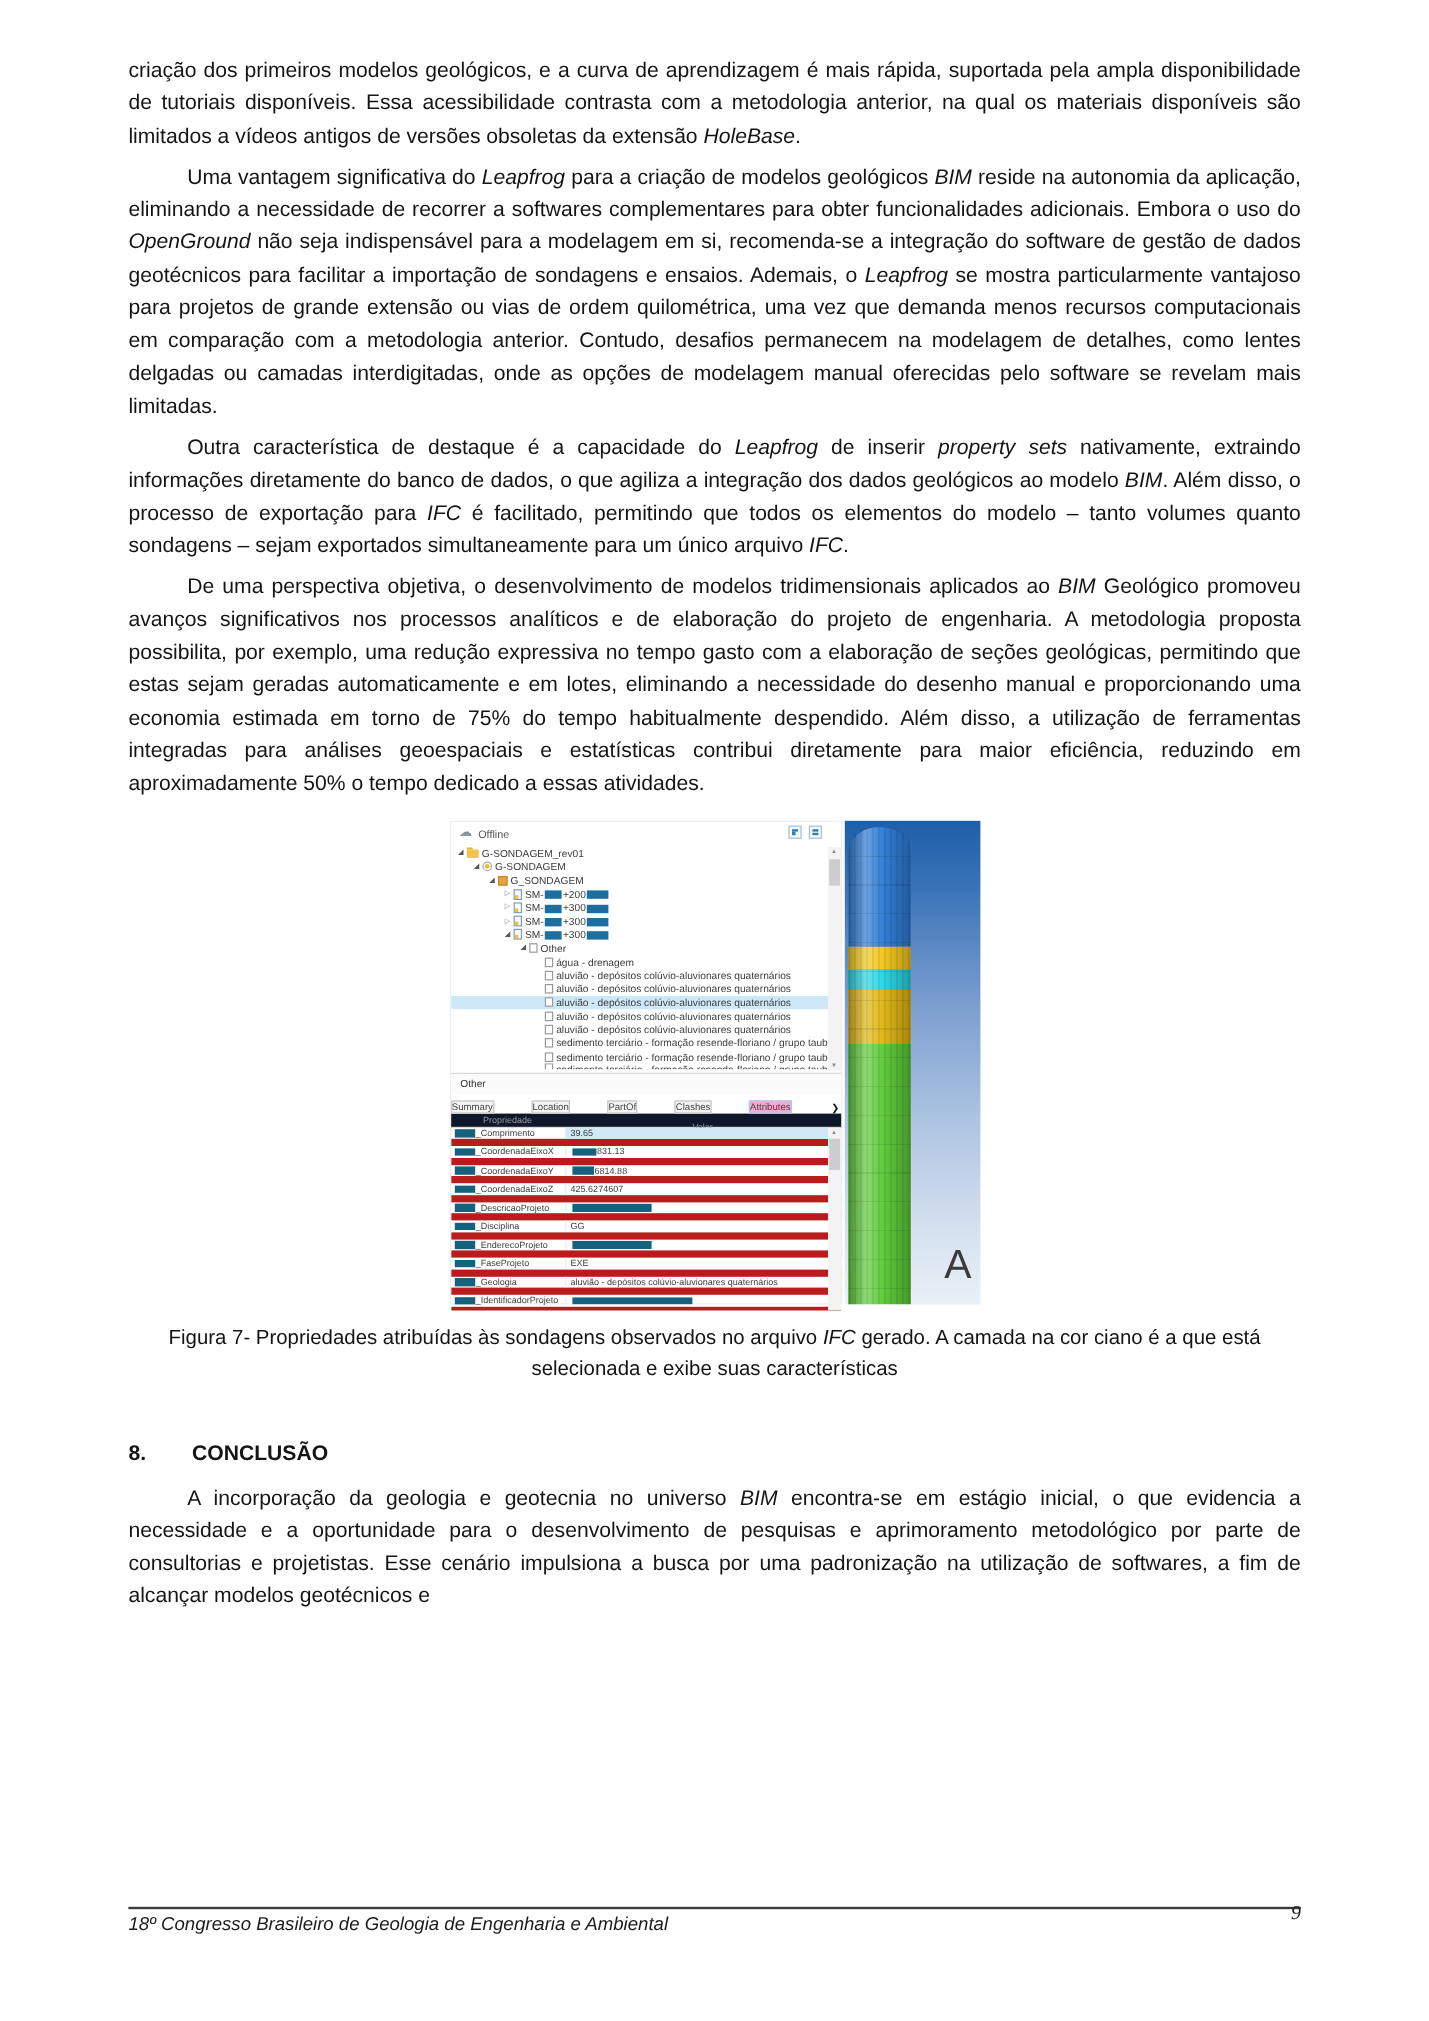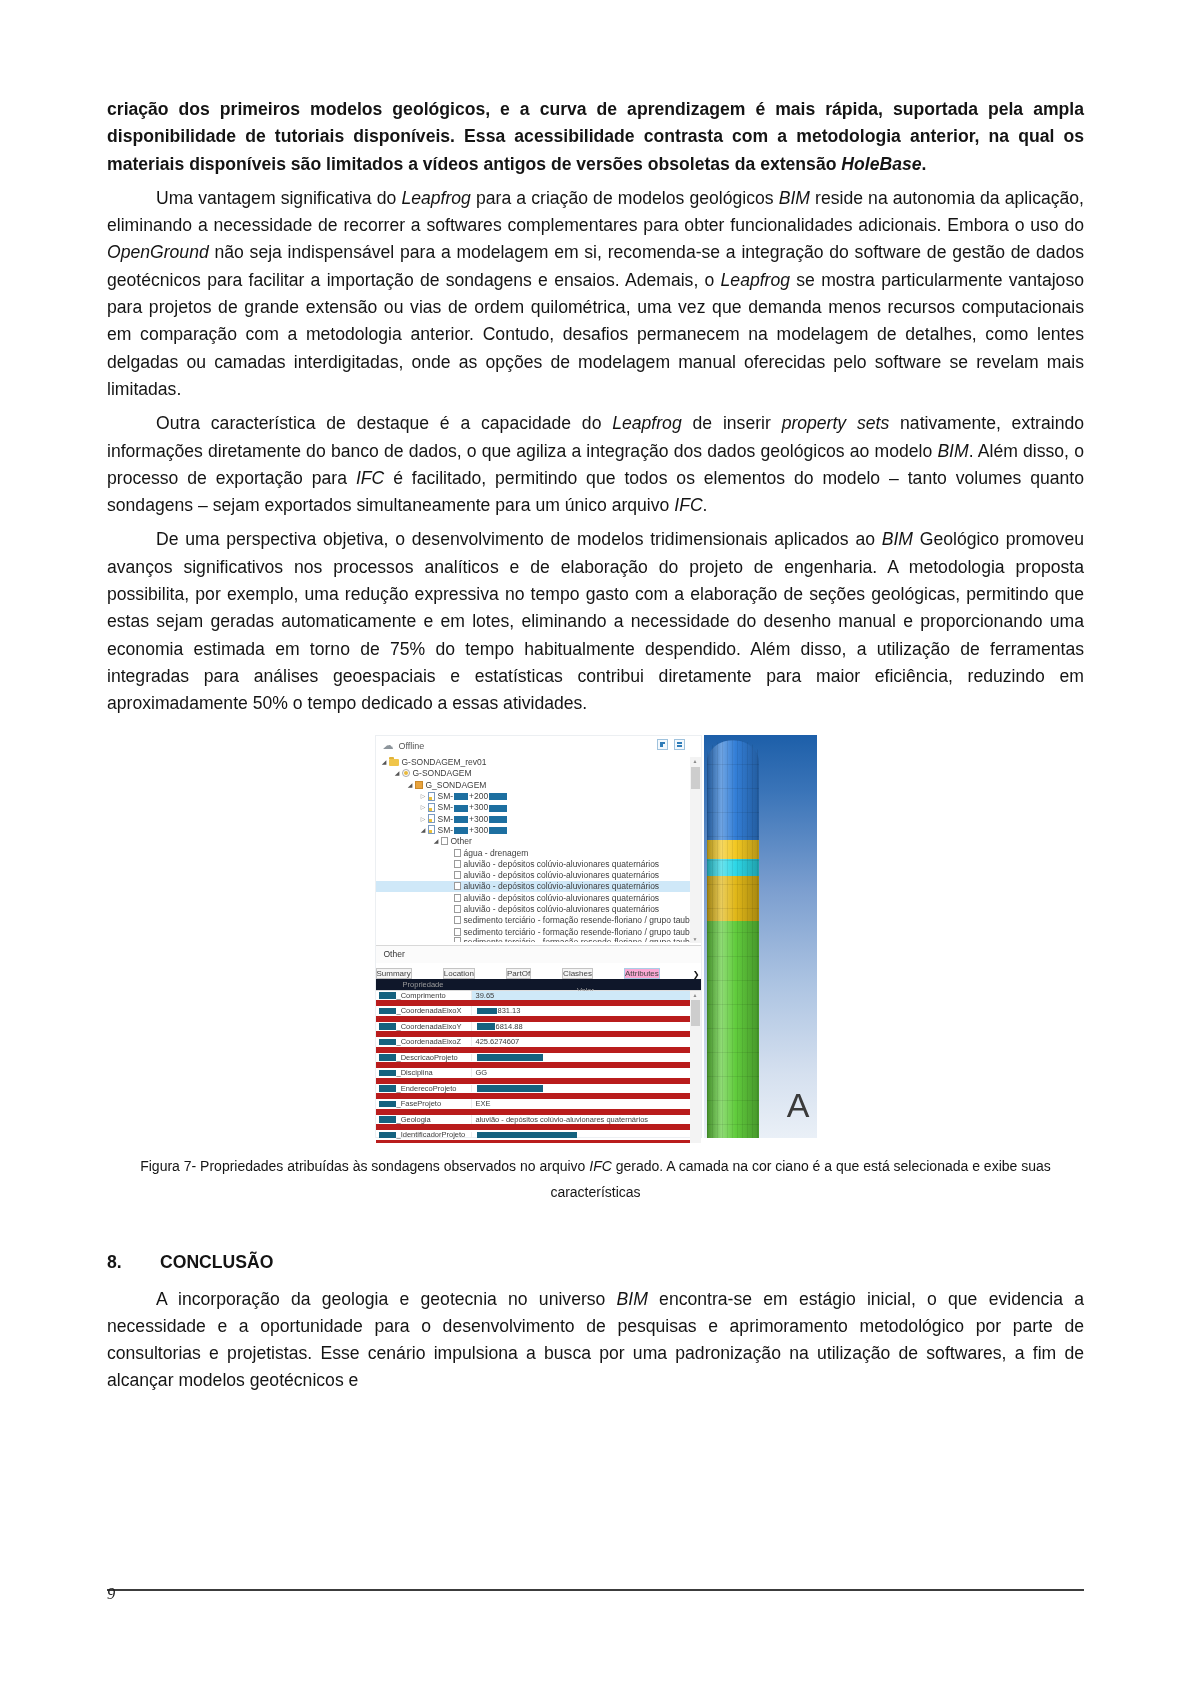--- a/index.html
+++ b/index.html
@@ -2,21 +2,21 @@
 <html><head>
 <meta charset="utf-8">
 <style>
   html,body{margin:0;padding:0;background:#ffffff;}
   .page{position:relative;width:1191px;height:1684px;background:#fff;overflow:hidden;
         font-family:"Liberation Sans",sans-serif;color:#141414;}
   .content{position:absolute;left:107px;right:107px;top:0;}
 
   
   .body-par{margin:0 0 7px 0;font-size:17.6px;line-height:27.3px;text-align:justify;}
-  .body-par.first{margin-top:96px;font-weight:bold;}
+  .body-par.first{margin-top:45px;}
   .body-par.indent{text-indent:49px;}
   .body-par i{font-style:italic;}
 
   
   .fig{width:442px;height:403px;margin:17px auto 0;display:flex;background:#fff;}
   .panel{width:327px;background:#fff;position:relative;border:1px solid #eceff2;box-sizing:border-box;}
   .offline-bar{height:20px;display:flex;align-items:center;padding-left:7px;font-size:9px;color:#555;position:relative;}
   .cloud{font-size:11px;color:#8d959c;margin-right:5px;line-height:1;}
   .tool-icons{position:absolute;right:16px;top:3px;display:flex;gap:6px;}
   .ticon{width:11px;height:11px;border:1px solid #9fc2dd;background:#f4f9fd;position:relative;box-sizing:border-box;}
@@ -75,21 +75,21 @@
   .cyl{position:absolute;left:3px;top:5px;width:52px;}
   .cyl-layer{width:100%;background-image:linear-gradient(90deg,rgba(0,0,0,.30),rgba(255,255,255,.30) 28%,rgba(255,255,255,.02) 55%,rgba(0,0,0,.26));}
   .cyl-layer.dome{border-radius:50% 50% 0 0 / 22px 22px 0 0;}
   .cyl::after{content:"";position:absolute;inset:0;
       background-image:repeating-linear-gradient(90deg,rgba(0,0,0,.07) 0 1px,transparent 1px 5px),
                        repeating-linear-gradient(180deg,rgba(0,0,0,.08) 0 1px,transparent 1px 24px);
       border-radius:26px 26px 0 0 / 14px 14px 0 0;}
   .viewport-label{position:absolute;right:7px;bottom:16px;font-size:34px;color:#3a3a3a;line-height:1;}
 
   
-  .caption{margin-top:15px;text-align:center;font-size:14px;line-height:26.5px;}
+  .caption{margin-top:15px;text-align:center;font-size:17px;line-height:26.5px;}
   .caption i{font-style:italic;}
   .section-heading{margin-top:46px;display:flex;font-weight:bold;font-size:17.6px;}
   .section-number{width:53px;flex-shrink:0;}
   .conclusion{margin-top:13px;font-size:17.6px;line-height:27.3px;text-align:justify;text-indent:49px;}
   .conclusion i{font-style:italic;}
 
   
   .footer{position:absolute;left:107px;right:107px;top:1589px;border-top:2px solid #3c3c3c;
           padding-top:4px;display:flex;justify-content:space-between;align-items:flex-start;}
   .footer-left{font-size:15.5px;font-style:italic;color:#1c1c1c;}
@@ -394,15 +394,16 @@
 
     <div class="section-heading">
       <span class="section-number">8.</span>
       <span>CONCLUSÃO</span>
     </div>
 
     <div class="conclusion"><span>A incorporação da geologia e geotecnia no universo </span><i>BIM</i><span> encontra-se em estágio inicial, o que evidencia a necessidade e a oportunidade para o desenvolvimento de pesquisas e aprimoramento metodológico por parte de consultorias e projetistas. Esse cenário impulsiona a busca por uma padronização na utilização de softwares, a fim de alcançar modelos geotécnicos e</span></div>
   </div>
 
   <div class="footer">
+    <span class="footer-left">18º Congresso Brasileiro de Geologia de Engenharia e Ambiental</span>
     <span class="footer-page">9</span>
   </div>
 </div>
 
 </body></html>

